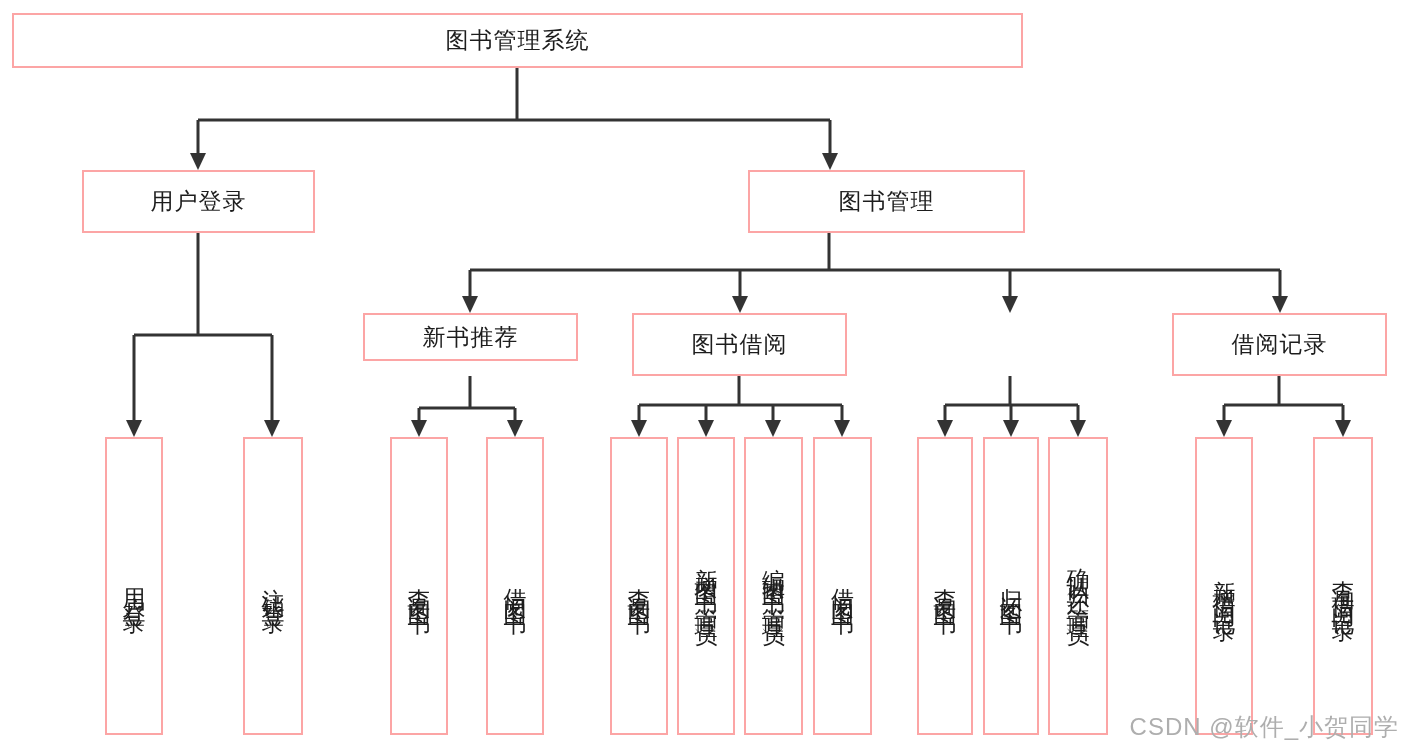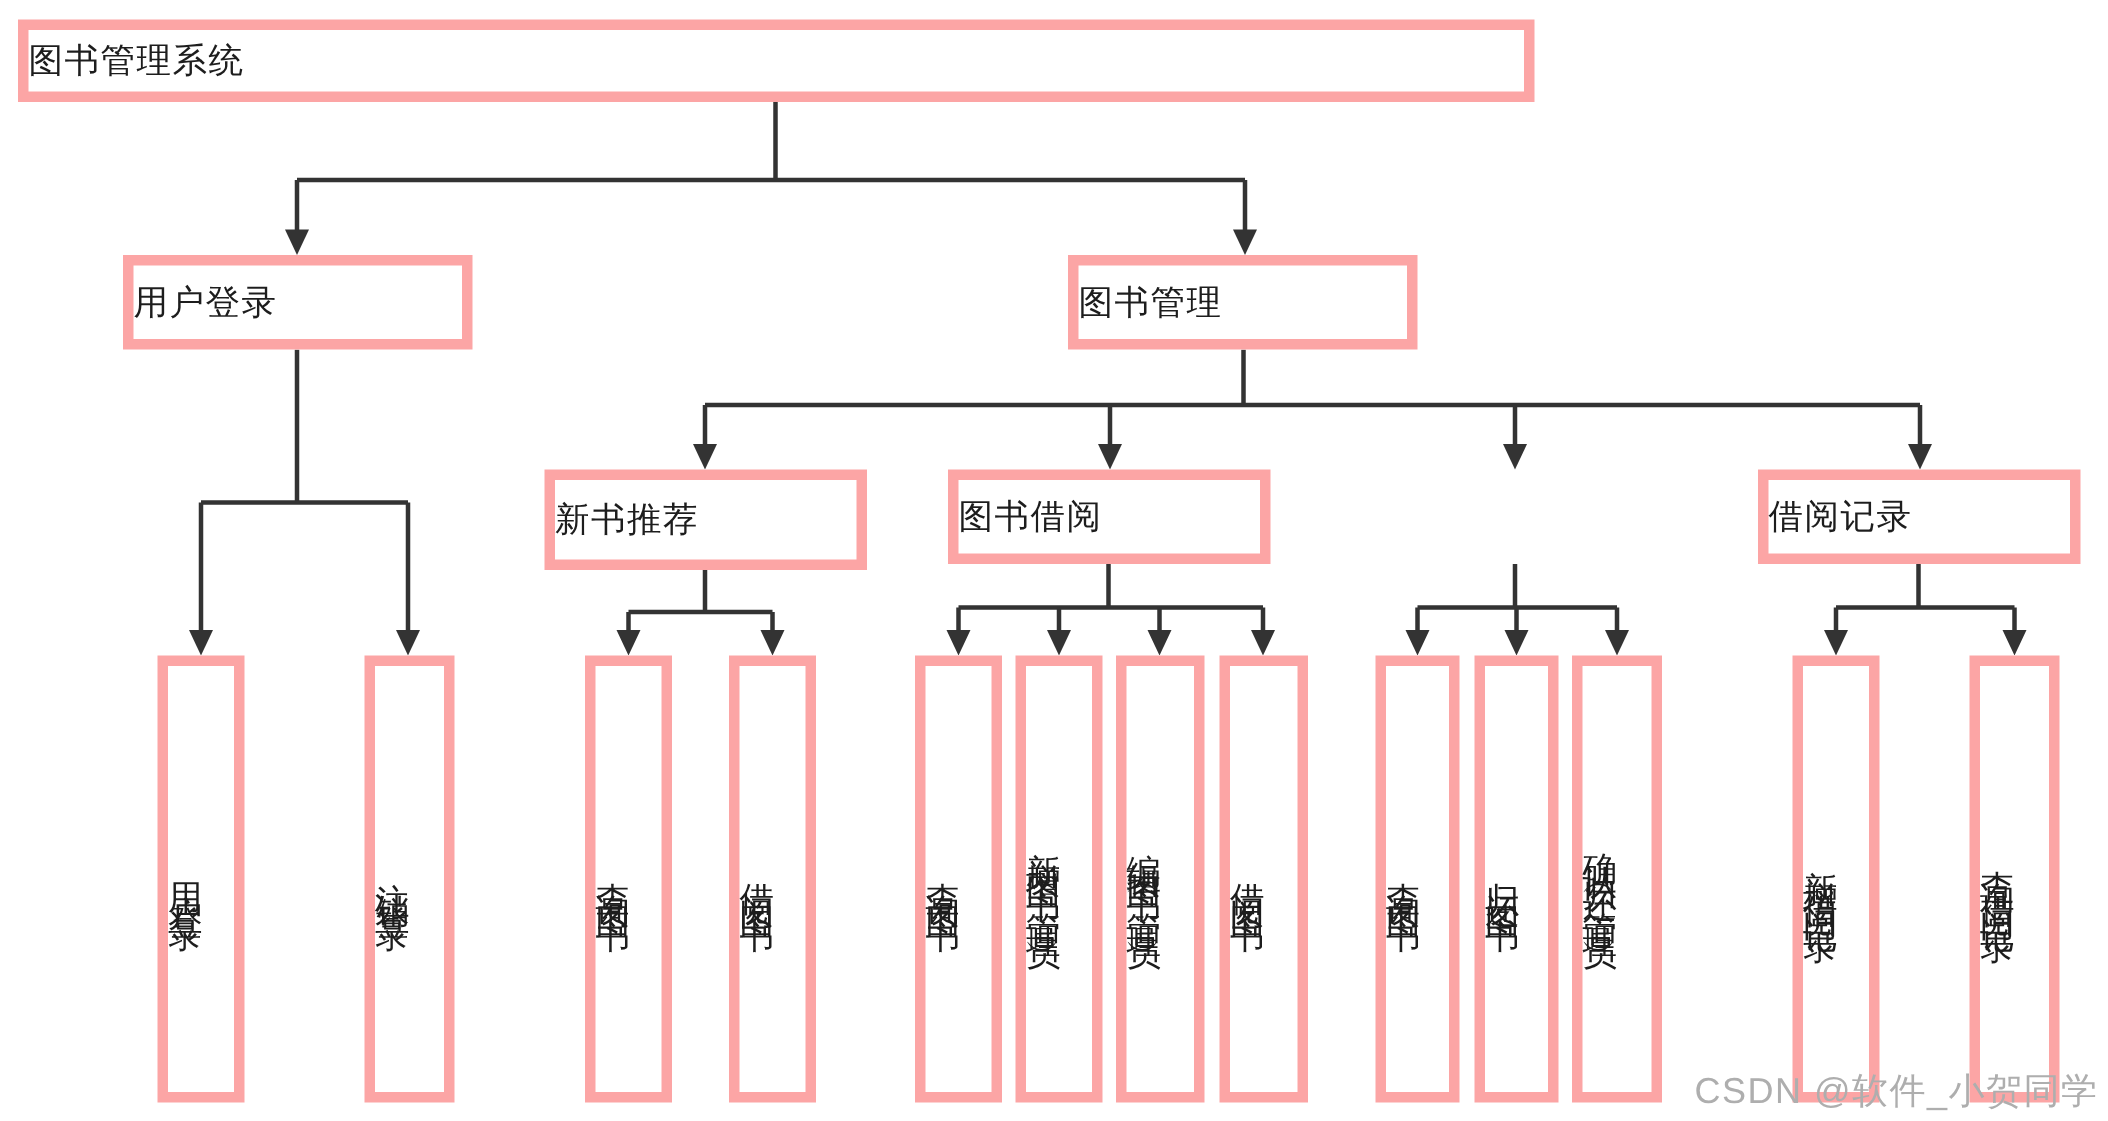--- a/index.html
+++ b/index.html
@@ -5,22 +5,22 @@
   html,body{margin:0;padding:0;background:#ffffff;}
   .stage{
     position:relative;width:1405px;height:747px;background:#ffffff;
     font-family:"Liberation Sans","DejaVu Sans",sans-serif;
     color:#1d1d1d;overflow:hidden;
   }
   .connectors{position:absolute;left:0;top:0;width:1405px;height:747px;}
   .connectors path{stroke:#333333;stroke-width:3;fill:none;}
   .connectors polygon{fill:#333333;stroke:none;}
   .box{
-    position:absolute;background:#ffffff;border:7px solid #fca5a5;
-    box-sizing:border-box;display:flex;align-items:center;justify-content:flex-start;
+    position:absolute;background:#ffffff;border:2px solid #fca5a5;
+    box-sizing:border-box;display:flex;align-items:center;justify-content:center;
     font-size:23px;letter-spacing:1px;text-align:center;z-index:2;
   }
   .box.v span{
     writing-mode:vertical-rl;
     letter-spacing:8px;
     font-size:23px;
     line-height:1;
   }
   .watermark{
     position:absolute;right:6px;bottom:4px;z-index:5;
@@ -82,25 +82,25 @@
     </g>
   </svg>
 
   <div class="box" style="left:12px;top:13px;width:1011px;height:55px">
     <span>图书管理系统</span>
   </div>
 
   <div class="box" style="left:82px;top:170px;width:233px;height:63px">
     <span>用户登录</span>
   </div>
-  <div class="box" style="left:712px;top:170px;width:233px;height:63px">
+  <div class="box" style="left:748px;top:170px;width:277px;height:63px">
     <span>图书管理</span>
   </div>
 
-  <div class="box" style="left:363px;top:313px;width:215px;height:67px">
+  <div class="box" style="left:363px;top:313px;width:215px;height:48px">
     <span>新书推荐</span>
   </div>
   <div class="box" style="left:632px;top:313px;width:215px;height:63px">
     <span>图书借阅</span>
   </div>
   <div class="box" style="left:1172px;top:313px;width:215px;height:63px">
     <span>借阅记录</span>
   </div>
 
   <div class="box v" style="left:105px;top:437px;width:58px;height:298px">

